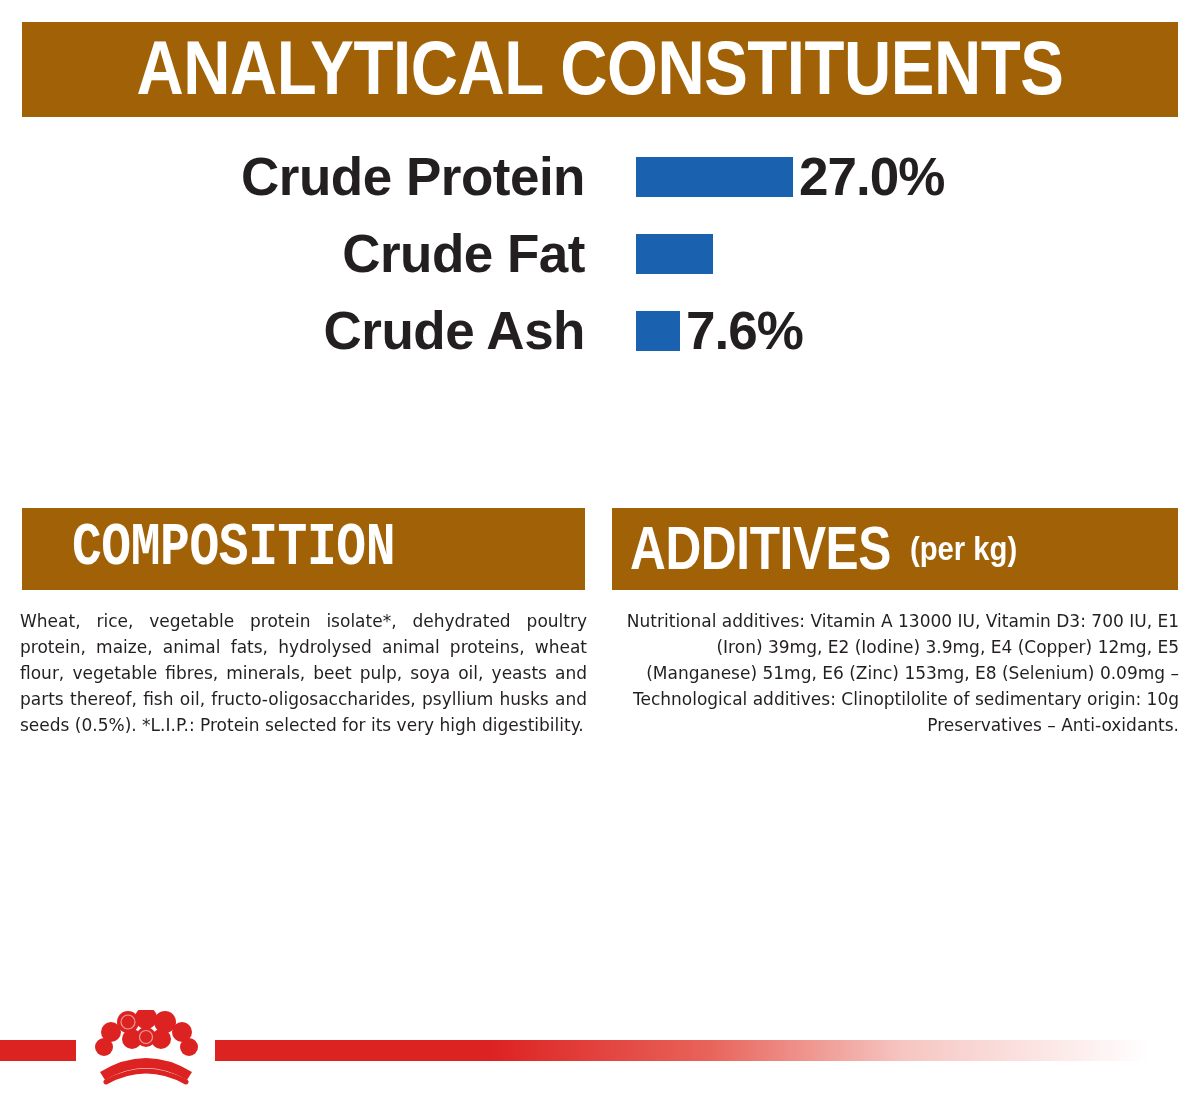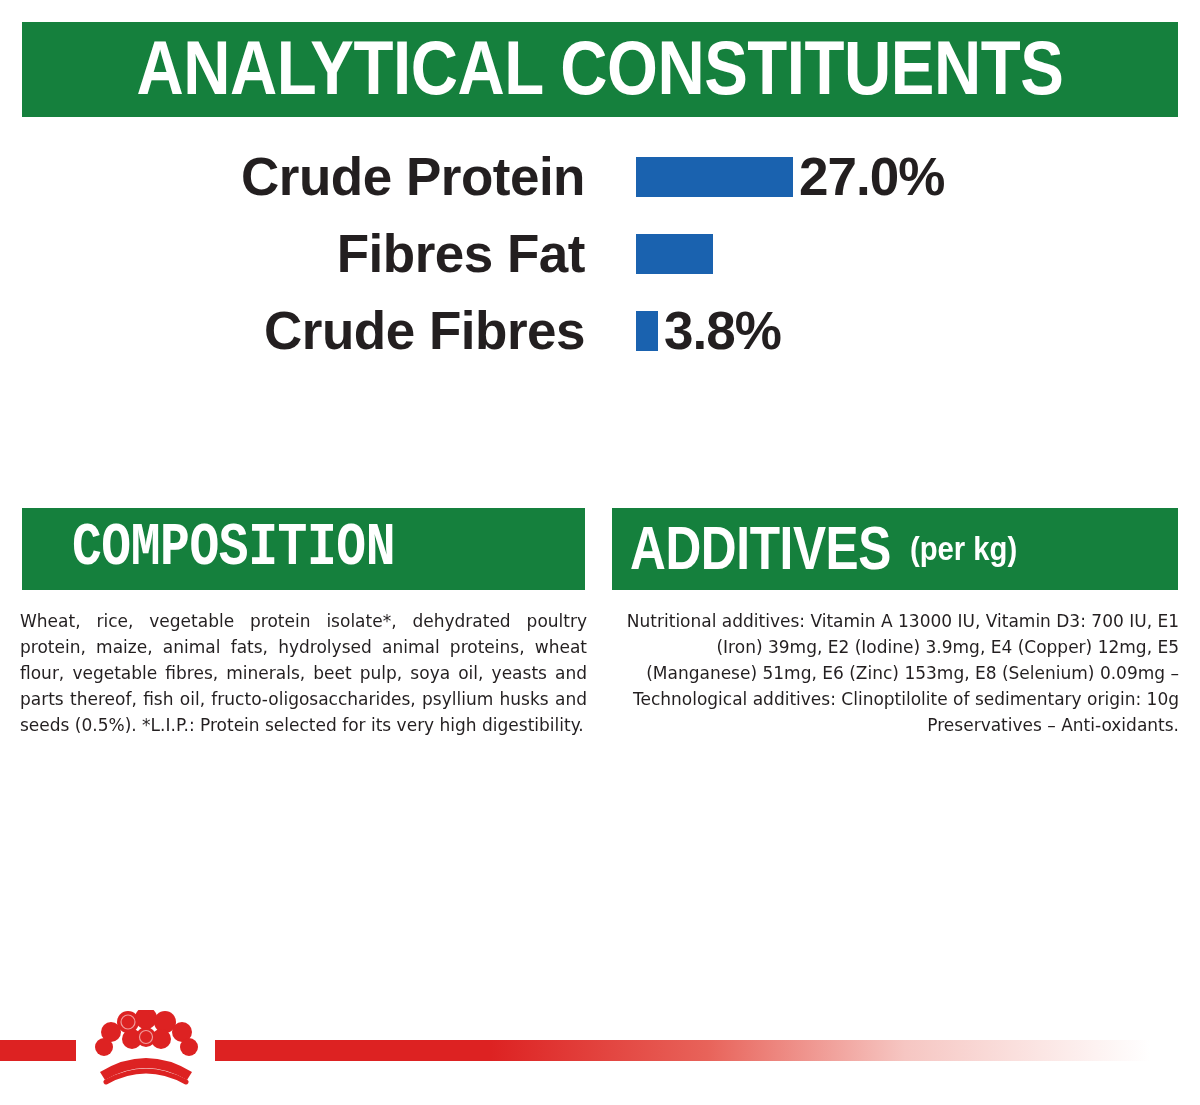--- a/index.html
+++ b/index.html
@@ -12,21 +12,21 @@
     height: 1105px;
     position: relative;
     overflow: hidden;
     font-family: "Liberation Sans", sans-serif;
     -webkit-font-smoothing: antialiased;
   }
 
   
   .banner {
     position: absolute;
-    background: #15803d;
+    background: #a16207;
     display: flex;
     align-items: center;
     overflow: hidden;
   }
   .banner-title {
     color: #ffffff;
     font-weight: 700;
     letter-spacing: -0.5px;
     white-space: nowrap;
     transform: scaleX(0.80);
@@ -189,34 +189,34 @@
 
   <div class="ac-row">
     <div class="ac-label">Crude Protein</div>
     <div class="ac-bar-wrap">
       <div class="ac-bar" style="width:157px"></div>
       <div class="ac-value">27.0%</div>
     </div>
   </div>
 
   <div class="ac-row">
-    <div class="ac-label">Fibres Fat</div>
+    <div class="ac-label">Crude Fat</div>
     <div class="ac-bar-wrap">
       <div class="ac-bar" style="width:77px"></div>
     </div>
   </div>
 
-
   <div class="ac-row">
-    <div class="ac-label">Crude Fibres</div>
+    <div class="ac-label">Crude Ash</div>
     <div class="ac-bar-wrap">
-      <div class="ac-bar" style="width:22px"></div>
-      <div class="ac-value">3.8%</div>
+      <div class="ac-bar" style="width:44px"></div>
+      <div class="ac-value">7.6%</div>
     </div>
   </div>
+
 
 </div>
 
 <div class="banner" id="banner-composition">
   <div class="banner-title">COMPOSITION</div>
 </div>
 <div class="body-col" id="composition-text">Wheat, rice, vegetable protein isolate*, dehydrated poultry protein, maize, animal fats, hydrolysed animal proteins, wheat flour, vegetable fibres, minerals, beet pulp, soya oil, yeasts and parts thereof, fish oil, fructo-oligosaccharides, psyllium husks and seeds (0.5%). *L.I.P.: Protein selected for its very high digestibility.</div>
 
 <div class="banner" id="banner-additives">
   <div class="banner-title">ADDITIVES</div>

